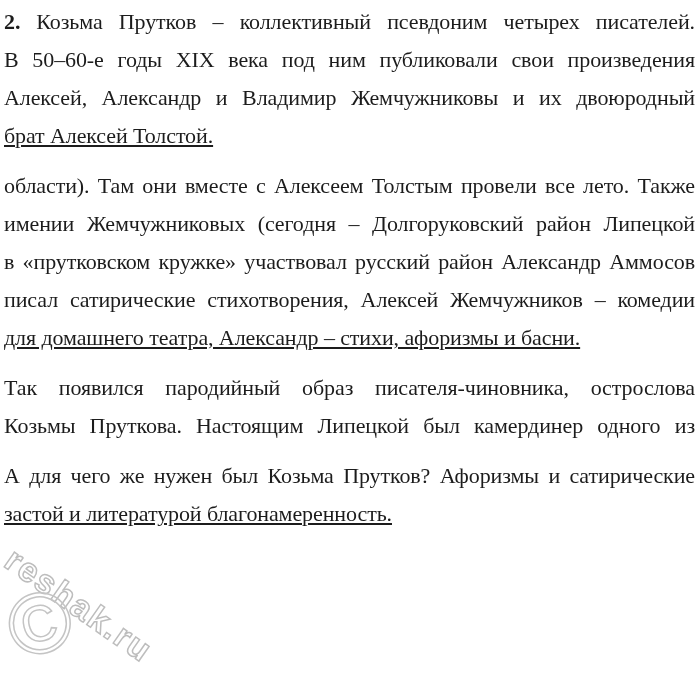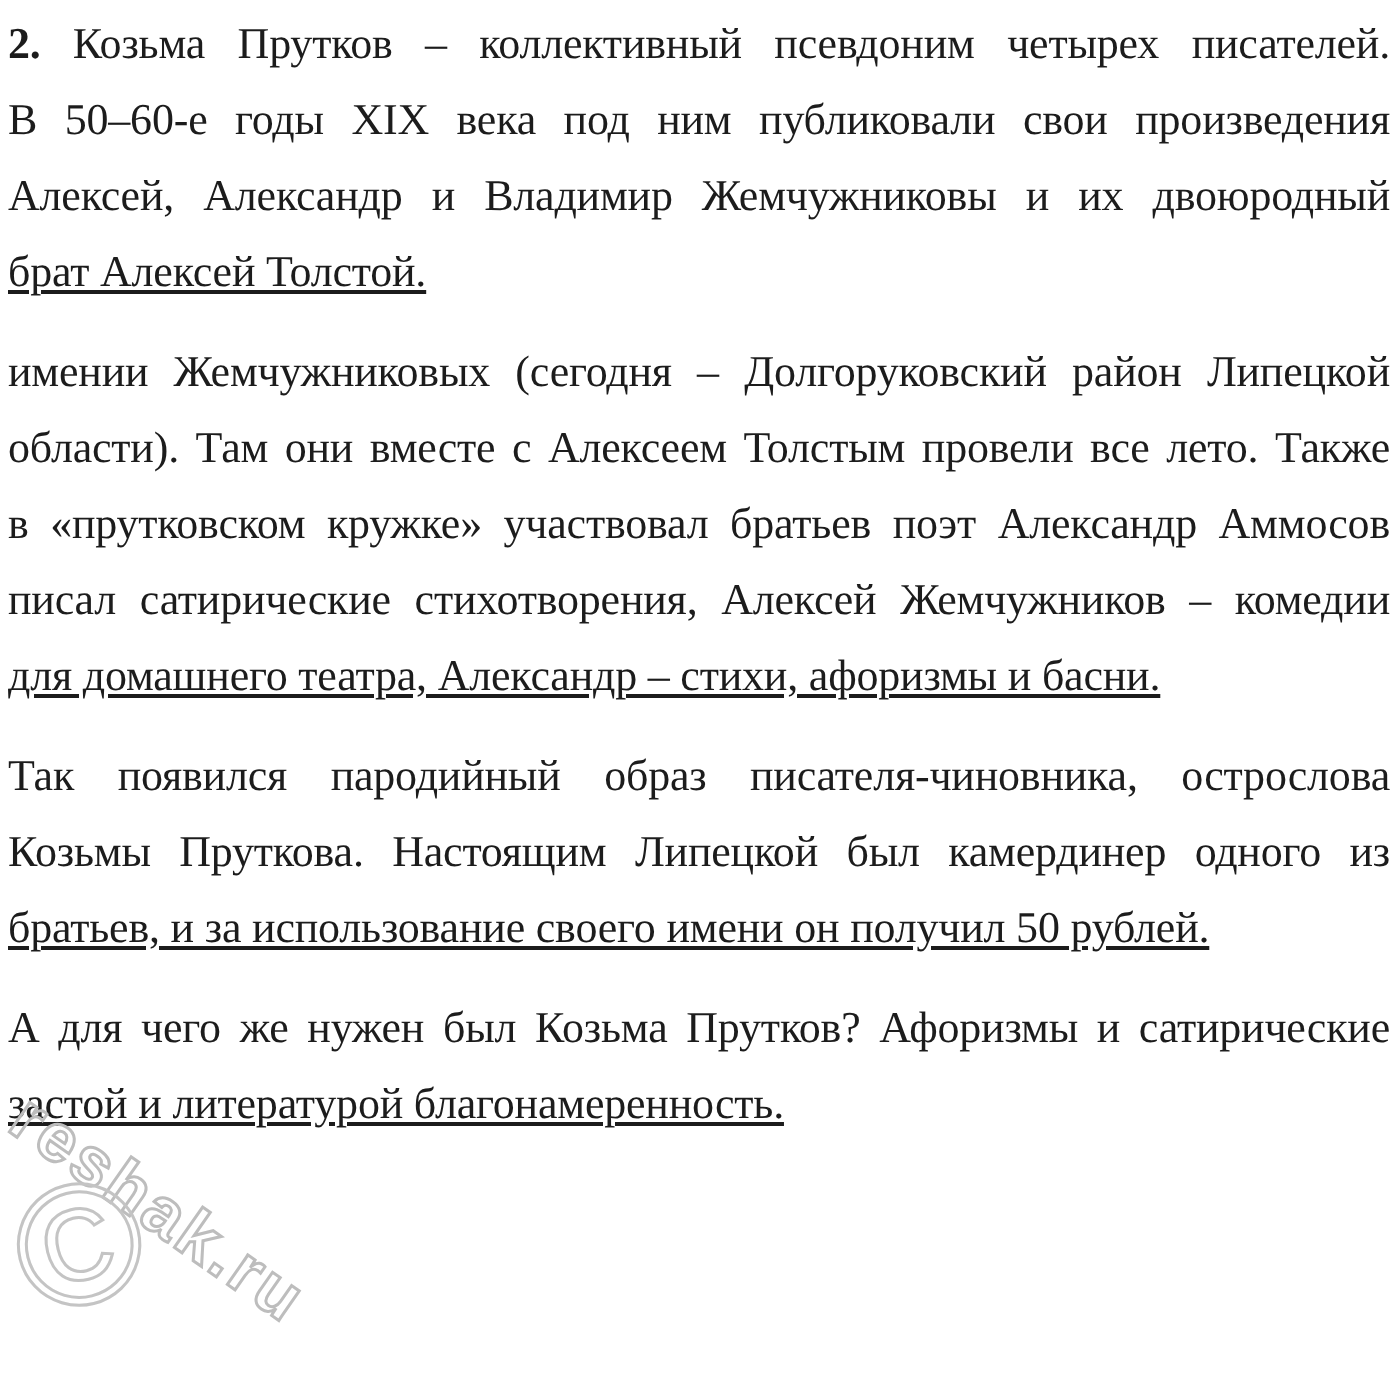--- a/index.html
+++ b/index.html
@@ -80,31 +80,30 @@
   <section class="paragraph">
     <div class="line">
       <span class="answer-num">2.</span><span>Козьма Прутков – коллективный псевдоним четырех писателей.</span>
     </div>
     <div class="line">В 50–60-е годы XIX века под ним публиковали свои произведения</div>
     <div class="line">Алексей, Александр и Владимир Жемчужниковы и их двоюродный</div>
     <div class="line last">брат Алексей Толстой.</div>
   </section>
 
   <section class="paragraph">
+    <div class="line">области). Там они вместе с Алексеем Толстым провели все лето. Также</div>
     <div class="line">имении Жемчужниковых (сегодня – Долгоруковский район Липецкой</div>
-    <div class="line">области). Там они вместе с Алексеем Толстым провели все лето. Также</div>
-    <div class="line">в «прутковском кружке» участвовал братьев поэт Александр Аммосов</div>
+    <div class="line">в «прутковском кружке» участвовал русский район Александр Аммосов</div>
     <div class="line">писал сатирические стихотворения, Алексей Жемчужников – комедии</div>
     <div class="line last">для домашнего театра, Александр – стихи, афоризмы и басни.</div>
   </section>
 
   <section class="paragraph">
     <div class="line">Так появился пародийный образ писателя-чиновника, острослова</div>
     <div class="line">Козьмы Пруткова. Настоящим Липецкой был камердинер одного из</div>
-    <div class="line last">братьев, и за использование своего имени он получил 50 рублей.</div>
   </section>
 
   <section class="paragraph">
     <div class="line">А для чего же нужен был Козьма Прутков? Афоризмы и сатирические</div>
     <div class="line last">застой и литературой благонамеренность.</div>
   </section>
 
   <span class="watermark-text">reshak.ru</span>
   <span class="watermark-copyright">©</span>
 

